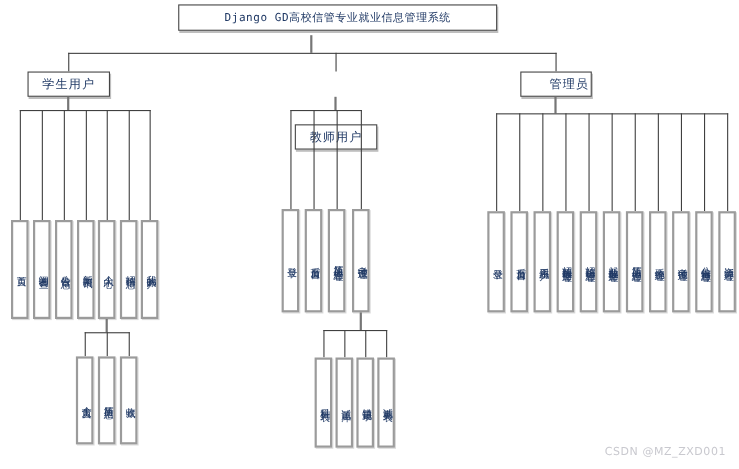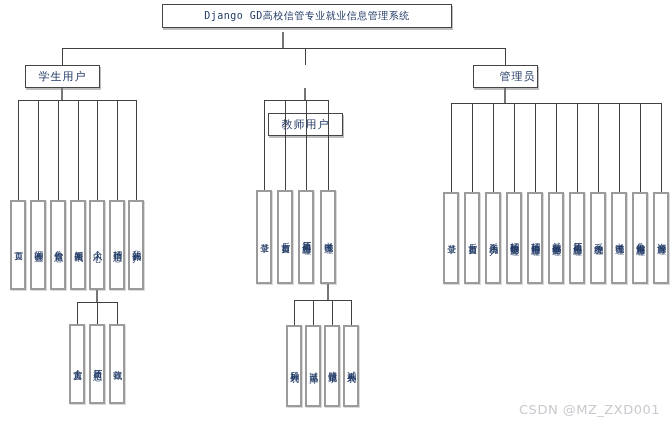--- a/index.html
+++ b/index.html
@@ -20,21 +20,21 @@
     border:2px solid #9b9b9b; box-shadow:1px 1px 0 rgba(150,150,150,.35);
     color:#1f3864; font-size:9px; line-height:1.05; letter-spacing:1px;
     writing-mode:vertical-rl; text-orientation:upright;
     display:flex; align-items:center; justify-content:center;
   }
   .vline { position:absolute; width:1px; background:#404040; }
   .vline.thick { width:2px; background:#767676; }
   .hline { position:absolute; height:1px; background:#404040; }
   .watermark {
     position:absolute; right:12px; bottom:9px; color:#c9c9cf;
-    font-size:13px; letter-spacing:.5px;
+    font-size:10px; letter-spacing:.5px;
   }
 </style>
 </head>
 <body>
 
 <div class="canvas">
 
   <div class="node title-node" style="left:162px; top:4px; width:290px; height:24px;">Django GD高校信管专业就业信息管理系统</div>
 
   <div class="vline thick" style="left:282px; top:32px; height:16px;"></div>

